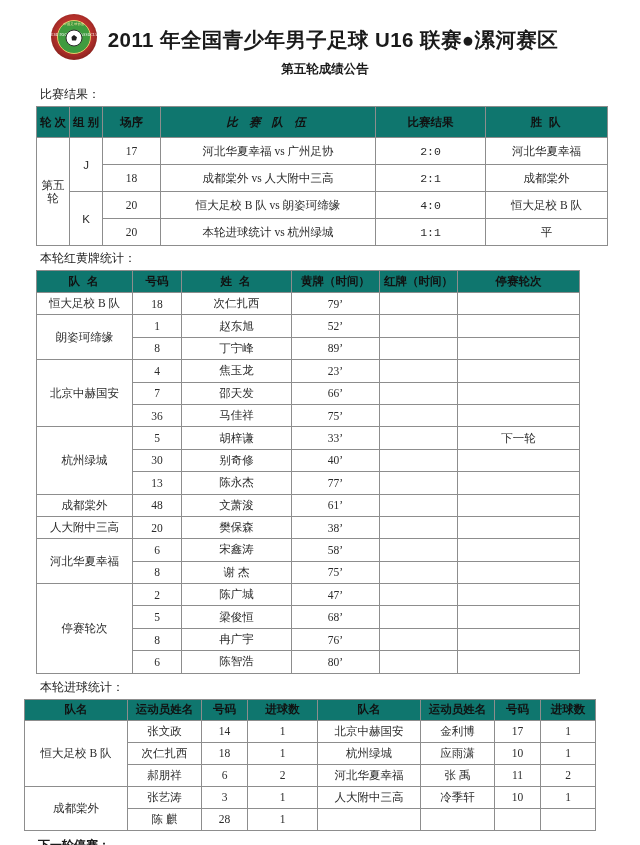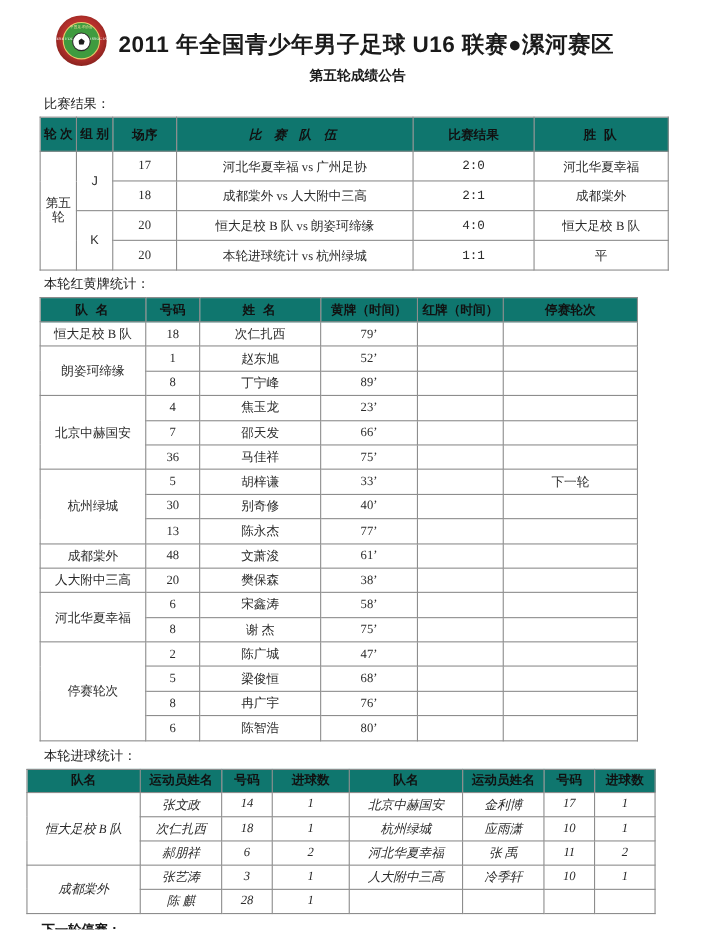--- a/index.html
+++ b/index.html
@@ -169,21 +169,21 @@
   #results-table td, #results-table th { height: 26px; }
   #results-table thead th { height: 30px; }
 
   
   #cards-table { width: 504px; }
   #cards-table td { height: 21.4px; }
   #cards-table thead th { height: 21px; }
 
   
   #goals-table { width: 571px; margin-left: 24px; }
-  #goals-table td { height: 21px; font-style: italic; }
+  #goals-table td { height: 21px; }
   #goals-table thead th { height: 20px; }
 
   
   .foot-label {
     font-family: "Liberation Sans", "DejaVu Sans", sans-serif;
     font-weight: bold;
     font-size: 12px;
     margin: 6px 0 0 38px;
   }
 </style>

